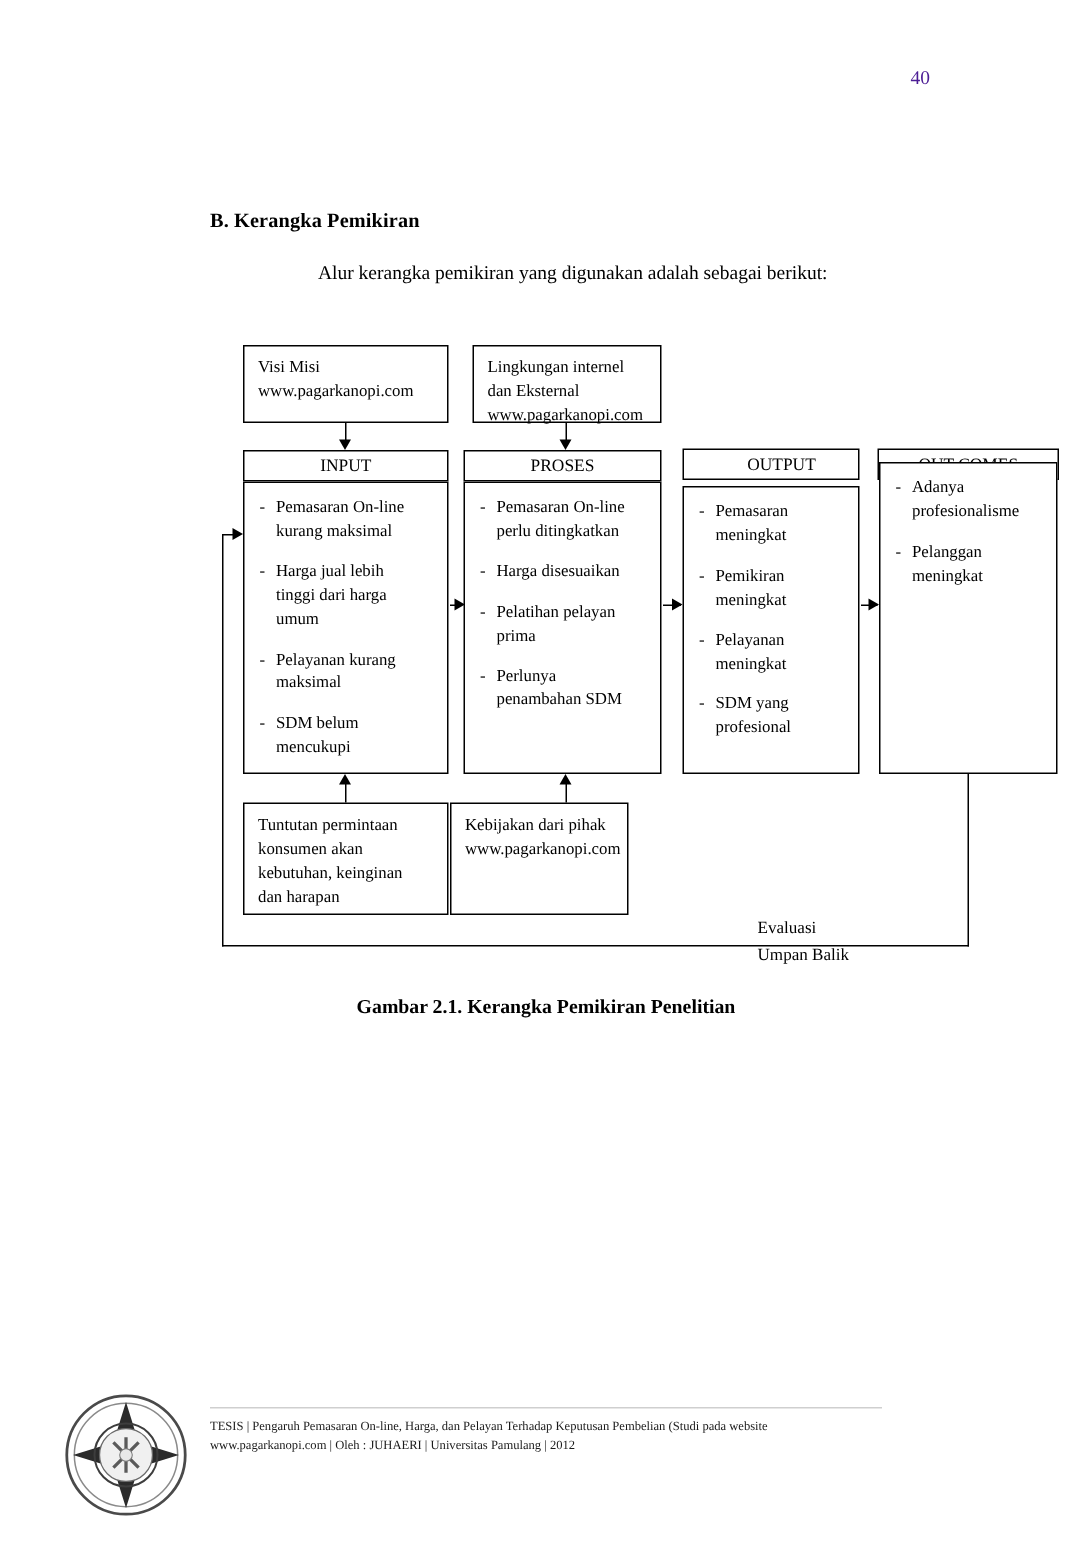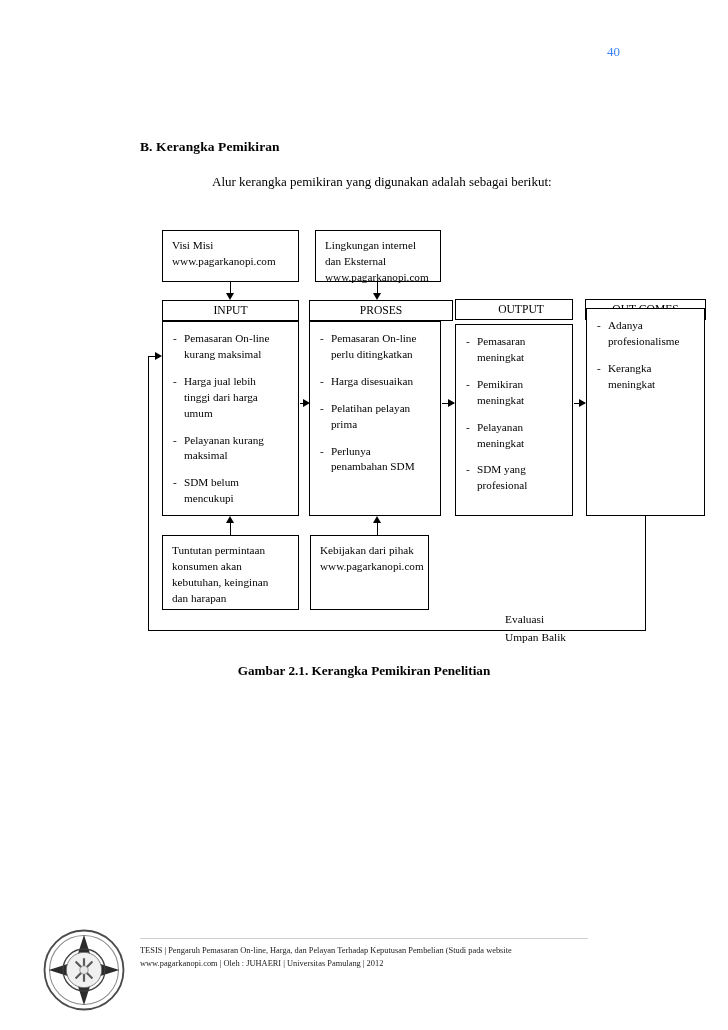--- a/index.html
+++ b/index.html
@@ -13,21 +13,21 @@
     position: relative;
     overflow: hidden;
   }
 
   
   .page-number {
     position: absolute;
     top: 44px;
     right: 108px;
     font-size: 13px;
-    color: #3b82f6;
+    color: #4c1d95;
   }
 
   
   .section-heading {
     position: absolute;
     left: 140px;
     top: 139px;
     font-size: 13.5px;
     font-weight: bold;
     letter-spacing: 0.1px;
@@ -67,21 +67,21 @@
   .col-header {
     position: absolute;
     border: 1.3px solid #000;
     background: #fff;
     font-size: 11.6px;
     text-align: center;
     line-height: 20px;
     height: 21px;
   }
   #hdr-input     { left: 162px; top: 300px; width: 137px; }
-  #hdr-proses    { left: 309px; top: 300px; width: 144px; text-align: center; }
+  #hdr-proses    { left: 309px; top: 300px; width: 132px; text-align: center; }
   #hdr-output    { left: 455px; top: 299px; width: 118px; padding-left: 14px; }
   #hdr-outcomes  { left: 585px; top: 299px; width: 121px; }
 
   
   .col-body {
     position: absolute;
     border: 1.3px solid #000;
     background: #fff;
     padding: 9px 8px 8px 10px;
     font-size: 11.2px;
@@ -95,21 +95,21 @@
   .bullet {
     display: flex;
     margin-bottom: 11px;
   }
   .bullet .dash { width: 11px; flex: 0 0 11px; }
   .bullet .txt  { flex: 1 1 auto; }
   .bullet .txt span { display: block; white-space: nowrap; }
 
   
   #box-tuntutan  { left: 162px; top: 535px; width: 137px; height: 75px; }
-  #box-kebijakan { left: 310px; top: 535px; width: 119px; height: 75px; }
+  #box-kebijakan { left: 300px; top: 535px; width: 119px; height: 75px; }
 
   
   .vline { position: absolute; width: 0; border-left: 1.4px solid #000; }
   .hline { position: absolute; height: 0; border-top: 1.4px solid #000; }
 
   .arrow-down {
     position: absolute;
     width: 0; height: 0;
     border-left: 4.5px solid transparent;
     border-right: 4.5px solid transparent;
@@ -303,21 +303,21 @@
     <div class="bullet">
       <span class="dash">-</span>
       <span class="txt">
         <span>Adanya</span>
         <span>profesionalisme</span>
       </span>
     </div>
     <div class="bullet">
       <span class="dash">-</span>
       <span class="txt">
-        <span>Kerangka</span>
+        <span>Pelanggan</span>
         <span>meningkat</span>
       </span>
     </div>
   </div>
 
   <div class="hline" style="left:300px; top:403px; width:8px;"></div>
   <div class="arrow-right" style="left:303px; top:399px;"></div>
 
   <div class="hline" style="left:442px; top:403px; width:12px;"></div>
   <div class="arrow-right" style="left:448px; top:399px;"></div>

